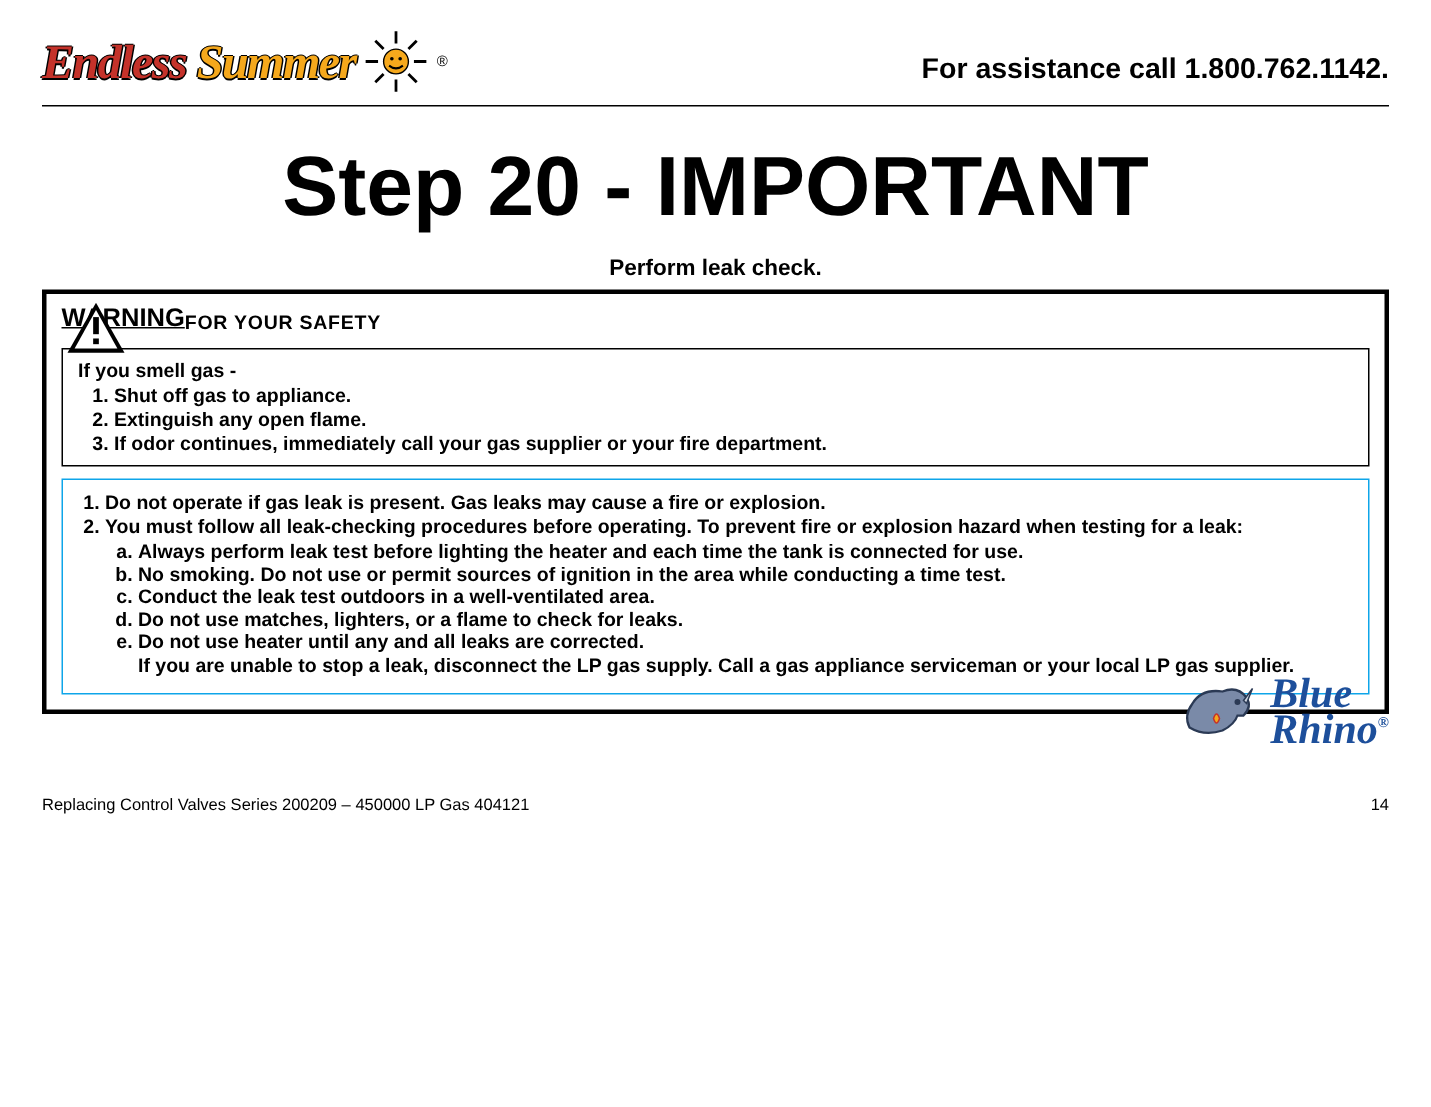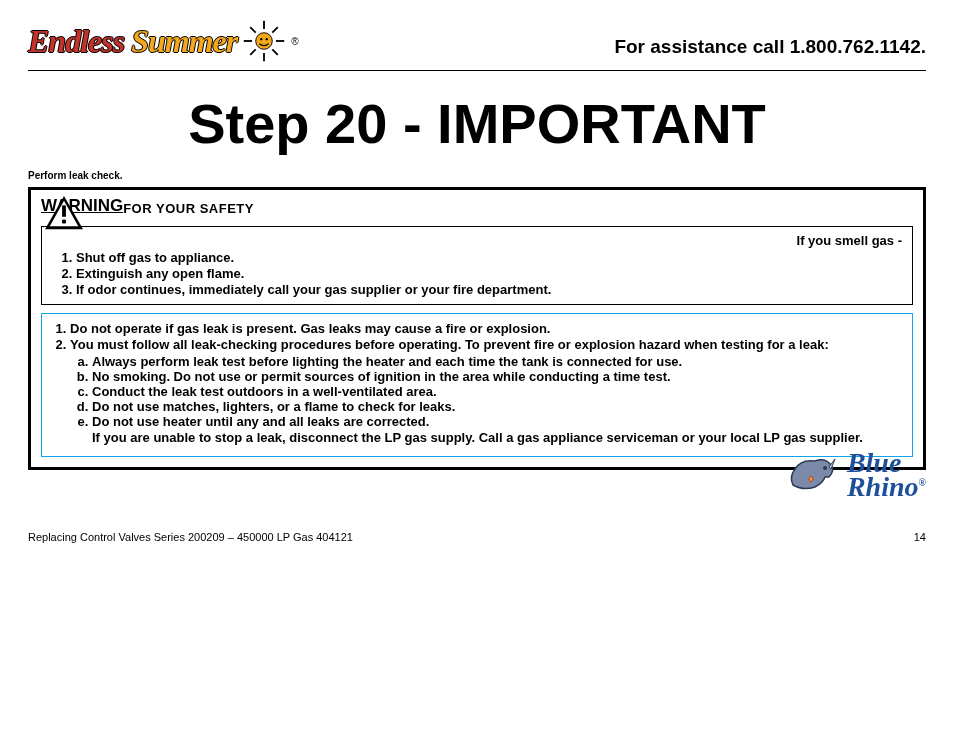--- a/index.html
+++ b/index.html
@@ -7,28 +7,28 @@
   .page { position: relative; width: 954px; height: 553px; padding: 18px 28px 20px 28px; }
   .header-row { display: flex; align-items: flex-end; justify-content: space-between; }
   .logo { display: flex; align-items: center; gap: 4px; }
   .logo-text { font-family: Georgia, 'Times New Roman', serif; font-weight: 900; font-style: italic; font-size: 32px; letter-spacing: -1px; }
   .logo-text .w1 { color: #c4322a; text-shadow: 1px 0 #000, -1px 0 #000, 0 1px #000, 0 -1px #000; }
   .logo-text .w2 { color: #f5a81c; text-shadow: 1px 0 #000, -1px 0 #000, 0 1px #000, 0 -1px #000; }
   .sun { width: 46px; height: 46px; }
   .assist { font-weight: 700; font-size: 19px; padding-bottom: 6px; }
   .rule { border: none; border-top: 1px solid #000; margin-top: 6px; }
   .title { text-align: center; font-weight: 700; font-size: 56px; margin-top: 20px; font-family: Arial, Helvetica, sans-serif; letter-spacing: 0px; }
-  .subtitle { font-weight: 700; font-size: 10px; margin-top: 14px; margin-bottom: 6px; }
+  .subtitle { font-weight: 700; font-size: 15px; margin-top: 14px; margin-bottom: 6px; text-align: center; }
   .warning-box { border: 3px solid #000; padding: 6px 10px 10px 10px; }
   .warning-head { display: flex; flex-direction: row; align-items: center; position: relative; }
   .warn-tri { position: absolute; left: 2px; top: -2px; width: 42px; height: 38px; }
   .warning-title { font-weight: 700; font-size: 17px; text-decoration: underline; font-family: Arial, Helvetica, sans-serif; }
   .warning-sub { font-weight: 700; font-size: 13px; margin-top: 4px; letter-spacing: 0.5px; }
   .inner-box { border: 1px solid #000; margin-top: 10px; padding: 6px 10px; font-size: 13px; font-weight: 700; }
-  .inner-box .smell { margin-bottom: 2px; text-align: right; }
+  .inner-box .smell { margin-bottom: 2px; }
   .inner-box ol { list-style: decimal; padding-left: 24px; }
   .inner-box li { margin: 1px 0; }
   .main-list { border: 1px solid #0ea5e9; margin-top: 8px; padding: 6px 10px 10px 10px; font-size: 13px; font-weight: 700; }
   .main-list ol.top { list-style: decimal; padding-left: 18px; }
   .main-list ol.top > li { margin: 1px 0; }
   .sub { list-style: lower-alpha; padding-left: 22px; margin-top: 2px; }
   .sub li { margin: 0 0; }
   .sub-note { margin-left: 0px; margin-top: 1px; }
   .footer { position: absolute; left: 28px; right: 28px; bottom: 10px; display: flex; justify-content: space-between; align-items: flex-end; font-size: 11px; }
   .bluerhino { position: absolute; right: 28px; bottom: 50px; display: flex; align-items: center; gap: 6px; }

